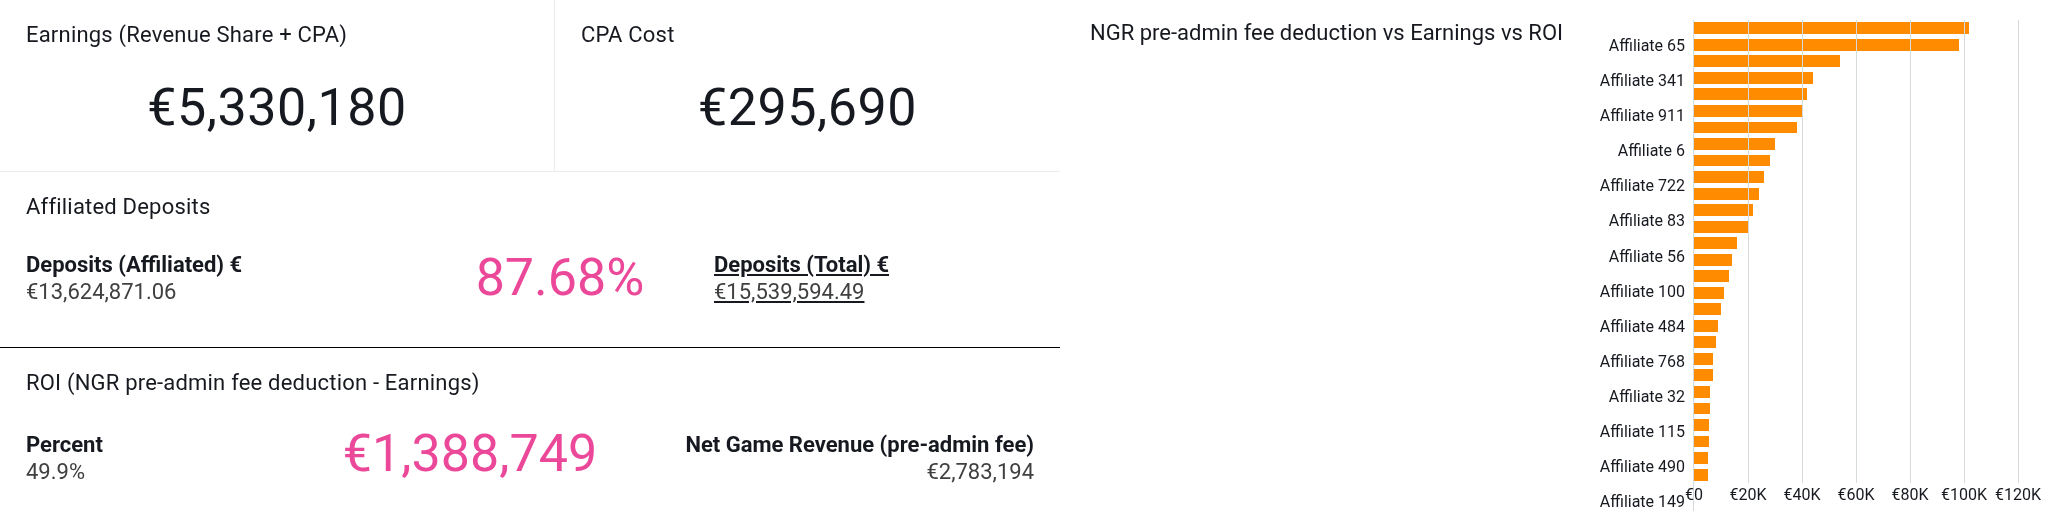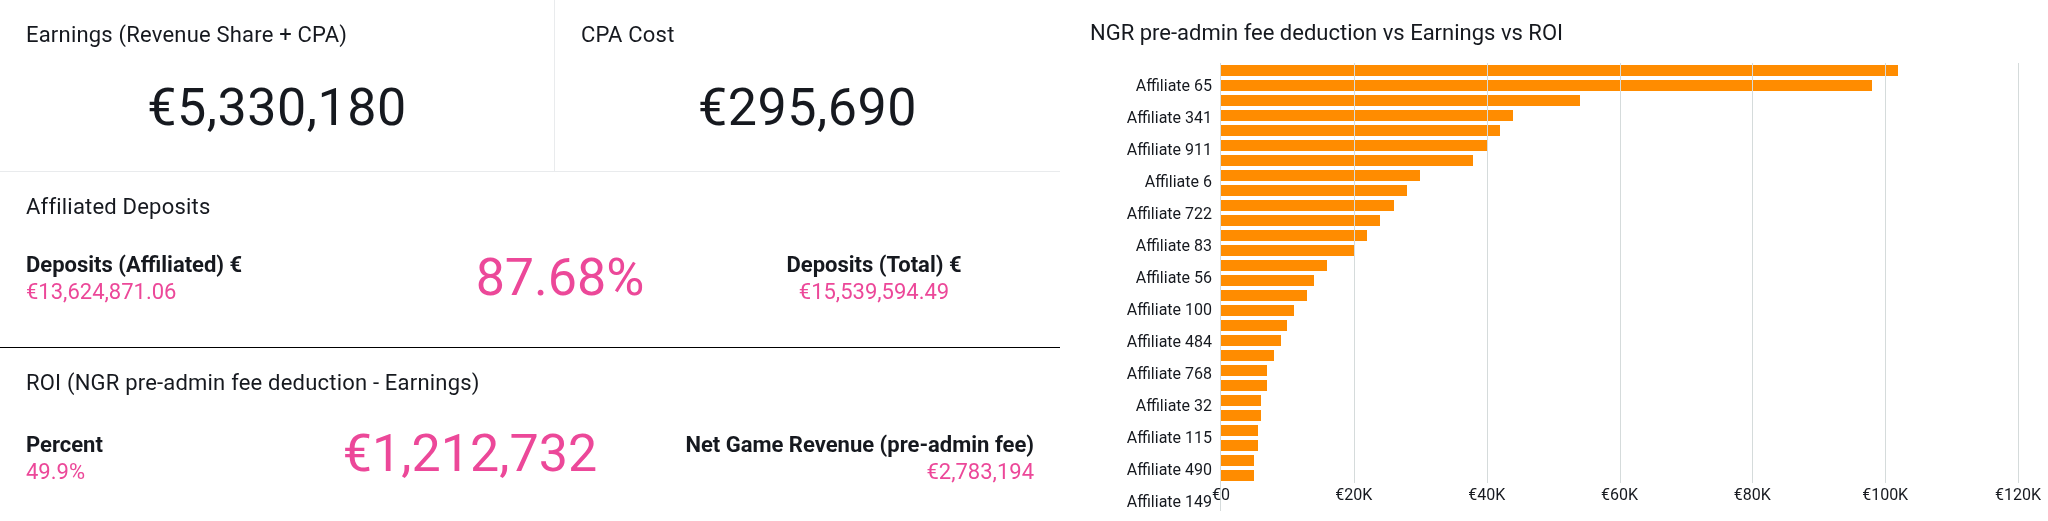--- a/index.html
+++ b/index.html
@@ -14,21 +14,21 @@
   }
   .left-col {
     width: 1060px;
     display: flex;
     flex-direction: column;
   }
   .right-col {
     flex: 1;
     padding: 20px 30px 10px 30px;
     display: flex;
-    flex-direction: column;
+    flex-direction: row;
   }
   .top-row {
     display: flex;
     border-bottom: 1px solid #e9ebed;
     height: 172px;
   }
   .card-earn {
     width: 555px;
     border-right: 1px solid #e9ebed;
     padding: 22px 26px;
@@ -57,30 +57,30 @@
     position: relative;
     height: 176px;
   }
   .mid-body {
     display: flex;
     align-items: center;
     margin-top: 28px;
   }
   .mid-left { width: 380px; }
   .mid-center { flex: 1; text-align: center; }
-  .mid-right { width: 320px; text-align: center; }
+  .mid-right { width: 320px; text-align: left; text-decoration: underline; }
   .sub-label {
     font-size: 22px;
     font-weight: 700;
     color: #16191f;
   }
   .sub-value {
     font-size: 22px;
     font-weight: 400;
-    color: #ec4899;
+    color: #404040;
     margin-top: 2px;
   }
   .pct-value {
     font-size: 52px;
     font-weight: 400;
     color: #ec4899;
   }
   .bottom-row {
     padding: 22px 26px 26px 26px;
     position: relative;
@@ -198,21 +198,21 @@
   </div>
 
   <div class="bottom-row">
     <div class="card-title">ROI (NGR pre-admin fee deduction - Earnings)</div>
     <div class="bottom-body">
       <div class="bot-left">
         <div class="sub-label">Percent</div>
         <div class="sub-value">49.9%</div>
       </div>
       <div class="bot-center">
-        <div class="pct-value">€1,212,732</div>
+        <div class="pct-value">€1,388,749</div>
       </div>
       <div class="bot-right">
         <div class="sub-label">Net Game Revenue (pre-admin fee)</div>
         <div class="sub-value">€2,783,194</div>
       </div>
     </div>
   </div>
 </div>
 
 <div class="right-col">

